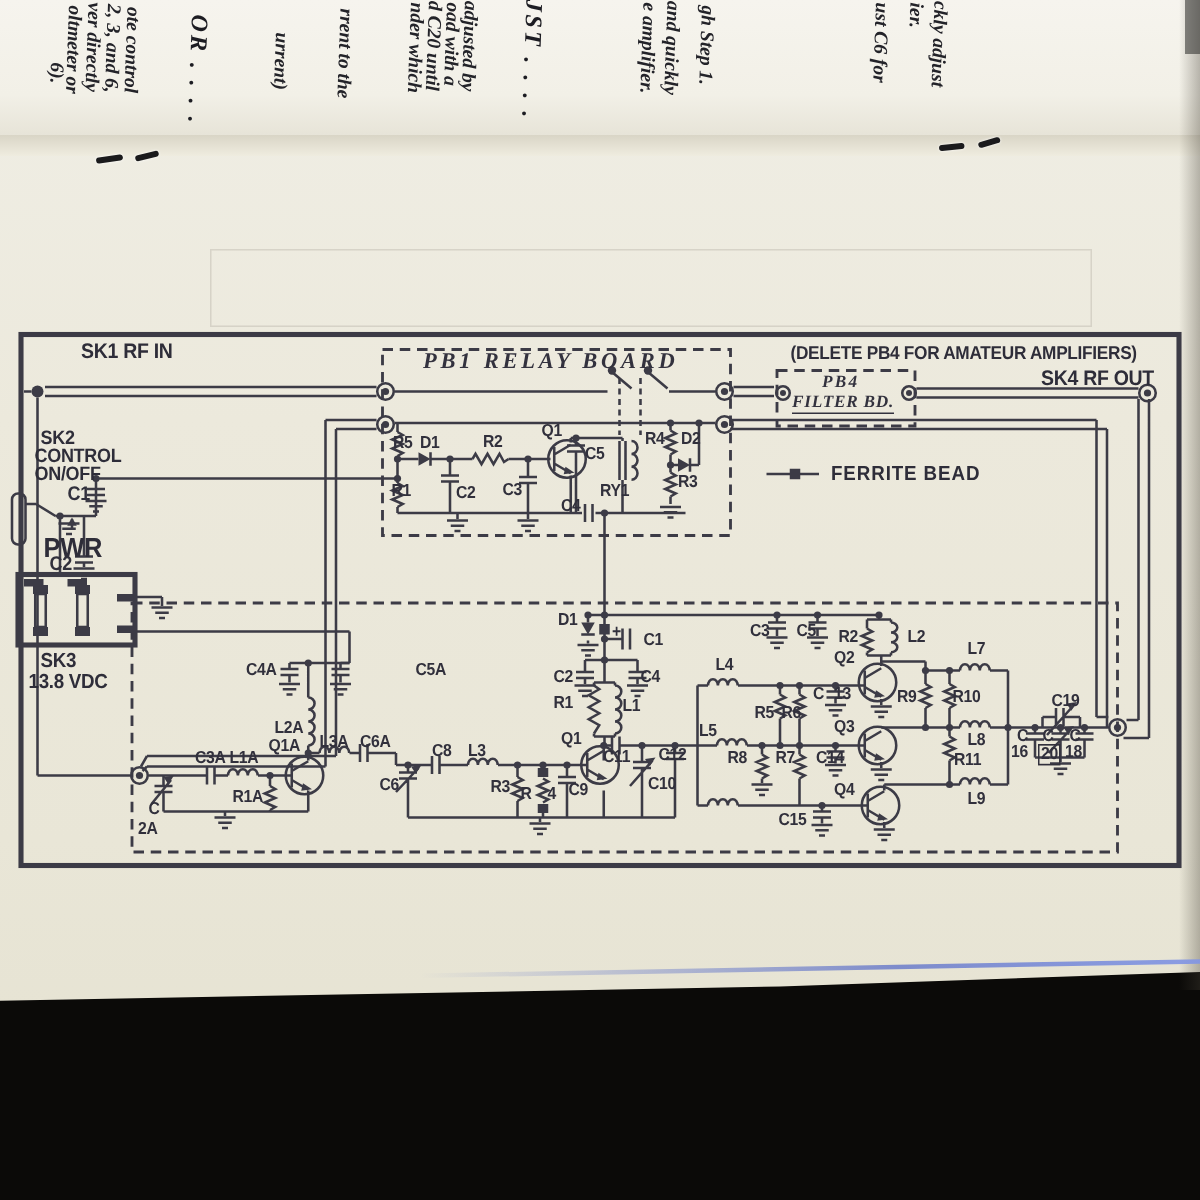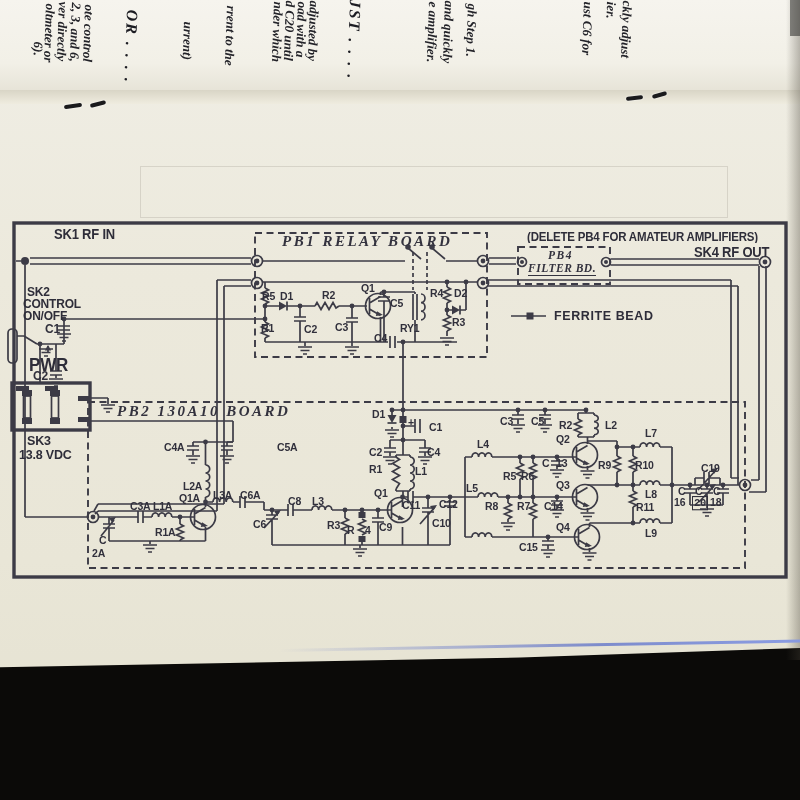--- a/index.html
+++ b/index.html
@@ -24,21 +24,21 @@
     background:linear-gradient(90deg,rgba(80,100,180,0),rgba(90,110,200,.75) 60%,rgba(130,150,230,.9));}
   
   .staple{position:absolute;background:#1a1a1c;border-radius:2px;box-shadow:0 0 2px #fff;}
   
   .frag{position:absolute;font-family:"Liberation Serif",serif;font-style:italic;font-weight:700;
     font-size:13px;color:#232329;transform-origin:left top;transform:rotate(92deg);white-space:pre;}
   .frag.big{font-size:16px;letter-spacing:2px;color:#1c1c22;}
   
   .cl{position:absolute;font-weight:700;font-size:10.5px;letter-spacing:-.2px;color:#31303c;
       white-space:pre;transform:scaleY(1.1);transform-origin:left top;line-height:1;}
-  .cl.bx{border:1px solid #31303c;padding:0 1px;font-family:Liberation Mono, monospace;}
+  .cl.bx{border:1px solid #31303c;padding:0 1px;}
   .slbl{position:absolute;font-weight:700;color:#2e2d39;white-space:pre;letter-spacing:-.2px;
         transform:scaleY(1.08);transform-origin:left top;line-height:1;}
   .it{position:absolute;font-family:"Liberation Serif",serif;font-style:italic;font-weight:700;
       color:#33323e;white-space:pre;line-height:1;}
   #caption{position:absolute;left:515px;top:352px;font-size:15.5px;letter-spacing:1.2px;
       color:#45444e;font-weight:400;white-space:pre;}
   svg{position:absolute;left:0;top:0;}
   #schem path,#schem polyline,#schem rect,#schem circle{fill:none;stroke:#3c3b46;stroke-width:1.7;}
   #schem .thk{stroke-width:3.4;}
   #schem .dsh{stroke-dasharray:7,4.5;stroke-width:1.9;}
@@ -366,21 +366,20 @@
   <span class="slbl" style="left:54px;top:227px;font-size:13px;">SK1 RF IN</span>
   <span class="slbl" style="left:527px;top:231px;font-size:11.5px;">(DELETE PB4 FOR AMATEUR AMPLIFIERS)</span>
   <span class="slbl" style="left:694px;top:245px;font-size:13px;">SK4 RF OUT</span>
   <span class="slbl" style="left:27px;top:285px;font-size:12px;">SK2</span>
   <span class="slbl" style="left:23px;top:297px;font-size:12px;">CONTROL</span>
   <span class="slbl" style="left:23px;top:309px;font-size:12px;">ON/OFF</span>
   <span class="slbl" style="left:29px;top:356px;font-size:17px;">PWR</span>
   <span class="slbl" style="left:27px;top:434px;font-size:12.5px;">SK3</span>
   <span class="slbl" style="left:19px;top:448px;font-size:12.5px;">13.8 VDC</span>
   <span class="it" style="left:282px;top:234px;font-size:15px;letter-spacing:2.5px;">PB1 RELAY BOARD</span>
-  <span class="it" style="left:117px;top:404px;font-size:15px;letter-spacing:2.5px;">PB2 130A10 BOARD</span>
   <span class="it" style="left:548px;top:250px;font-size:11.5px;letter-spacing:1.5px;">PB4</span>
   <span class="it" style="left:528px;top:263px;font-size:11.5px;letter-spacing:.5px;border-bottom:1.4px solid #33323e;font-style:italic;">FILTER BD.</span>
   <span class="slbl" style="left:554px;top:309px;font-size:12.5px;letter-spacing:.6px;">FERRITE BEAD</span>
 
   <div id="comp-labels">
       <span class="cl" style="left: 262px; top: 290px;">R5</span>
       <span class="cl" style="left: 280px; top: 290px;">D1</span>
       <span class="cl" style="left: 322px; top: 289px;">R2</span>
       <span class="cl" style="left: 361px; top: 282px;">Q1</span>
       <span class="cl" style="left: 335px; top: 321px;">C3</span>

